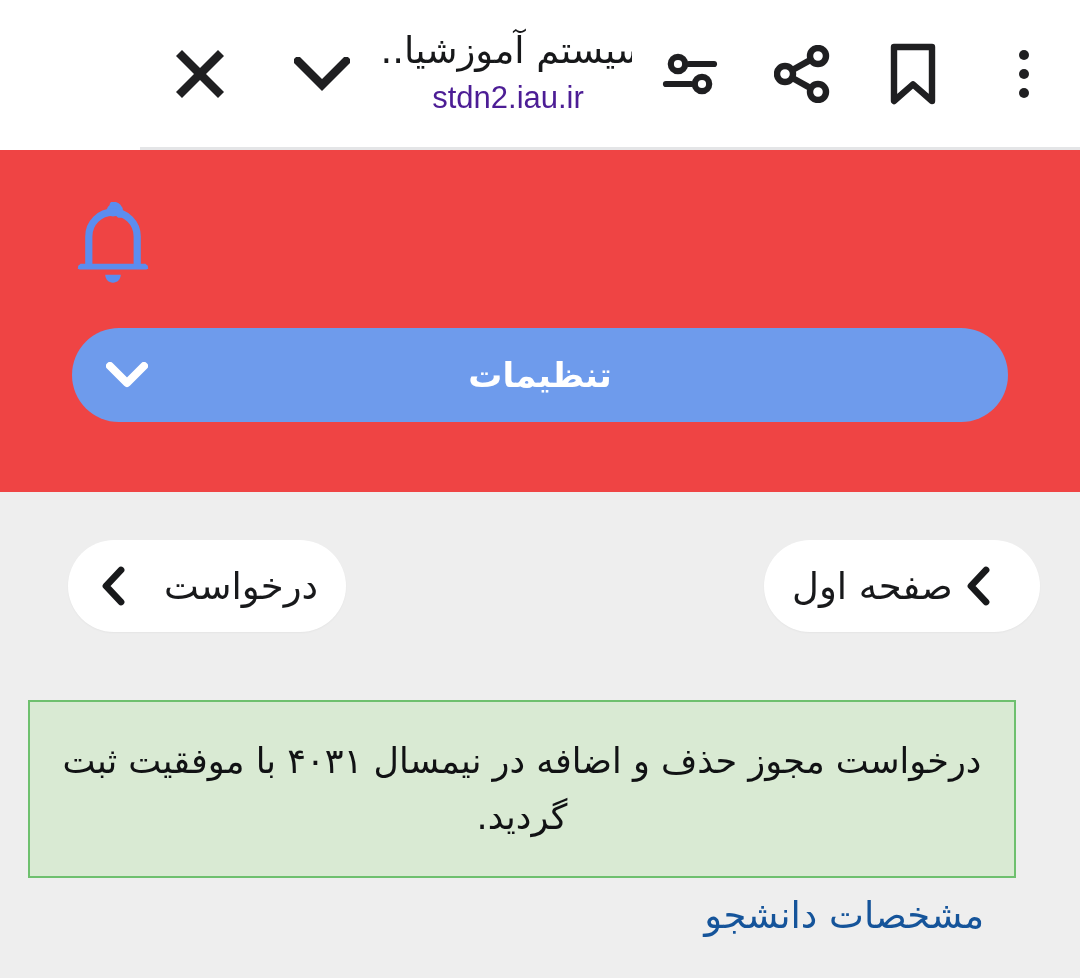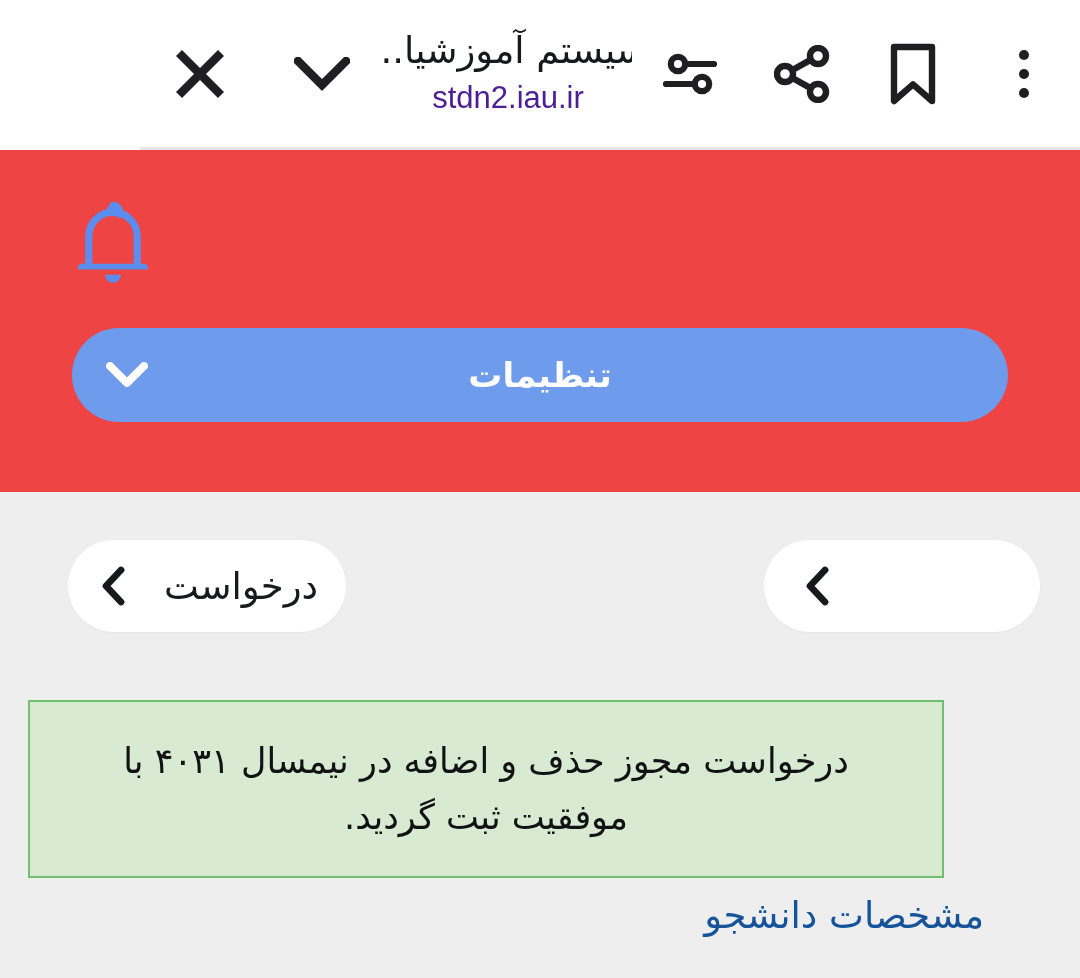--- a/index.html
+++ b/index.html
@@ -205,21 +205,21 @@
   .pill-home .pill-chev { margin-right: 0; margin-left: 14px; order: 0; }
   .pill-home .pill-label { order: 1; }
   .pill-back .pill-label { order: 0; margin-right: 0; }
   .pill-back .pill-chev  { order: 1; margin-right: 38px; }
 
   
   .alert-success {
     position: absolute;
     left: 28px;
     top: 208px;
-    width: 916px;
+    width: 988px;
     height: 178px;
     background: #d9ead3;
     border: 2px solid #6ec06e;
     display: flex;
     align-items: center;
     justify-content: center;
     padding: 4px 30px;
   }
 
   .alert-text {
@@ -330,20 +330,21 @@
 <div class="page-body">
 
   <div class="nav-row">
 
     <div class="pill pill-home">
       <span class="pill-chev">
         <svg width="24" height="40" viewBox="0 0 12 20" fill="none">
           <path d="M9.5 2L2 10l7.5 8" stroke="#18191b" stroke-width="3.4" stroke-linecap="round" stroke-linejoin="round"></path>
         </svg>
       </span>
+      <span class="pill-label">صفحه اول</span>
     </div>
 
     <div class="pill pill-back">
       <span class="pill-label">درخواست</span>
       <span class="pill-chev">
         <svg width="24" height="40" viewBox="0 0 12 20" fill="none">
           <path d="M9.5 2L2 10l7.5 8" stroke="#18191b" stroke-width="3.4" stroke-linecap="round" stroke-linejoin="round"></path>
         </svg>
       </span>
     </div>

